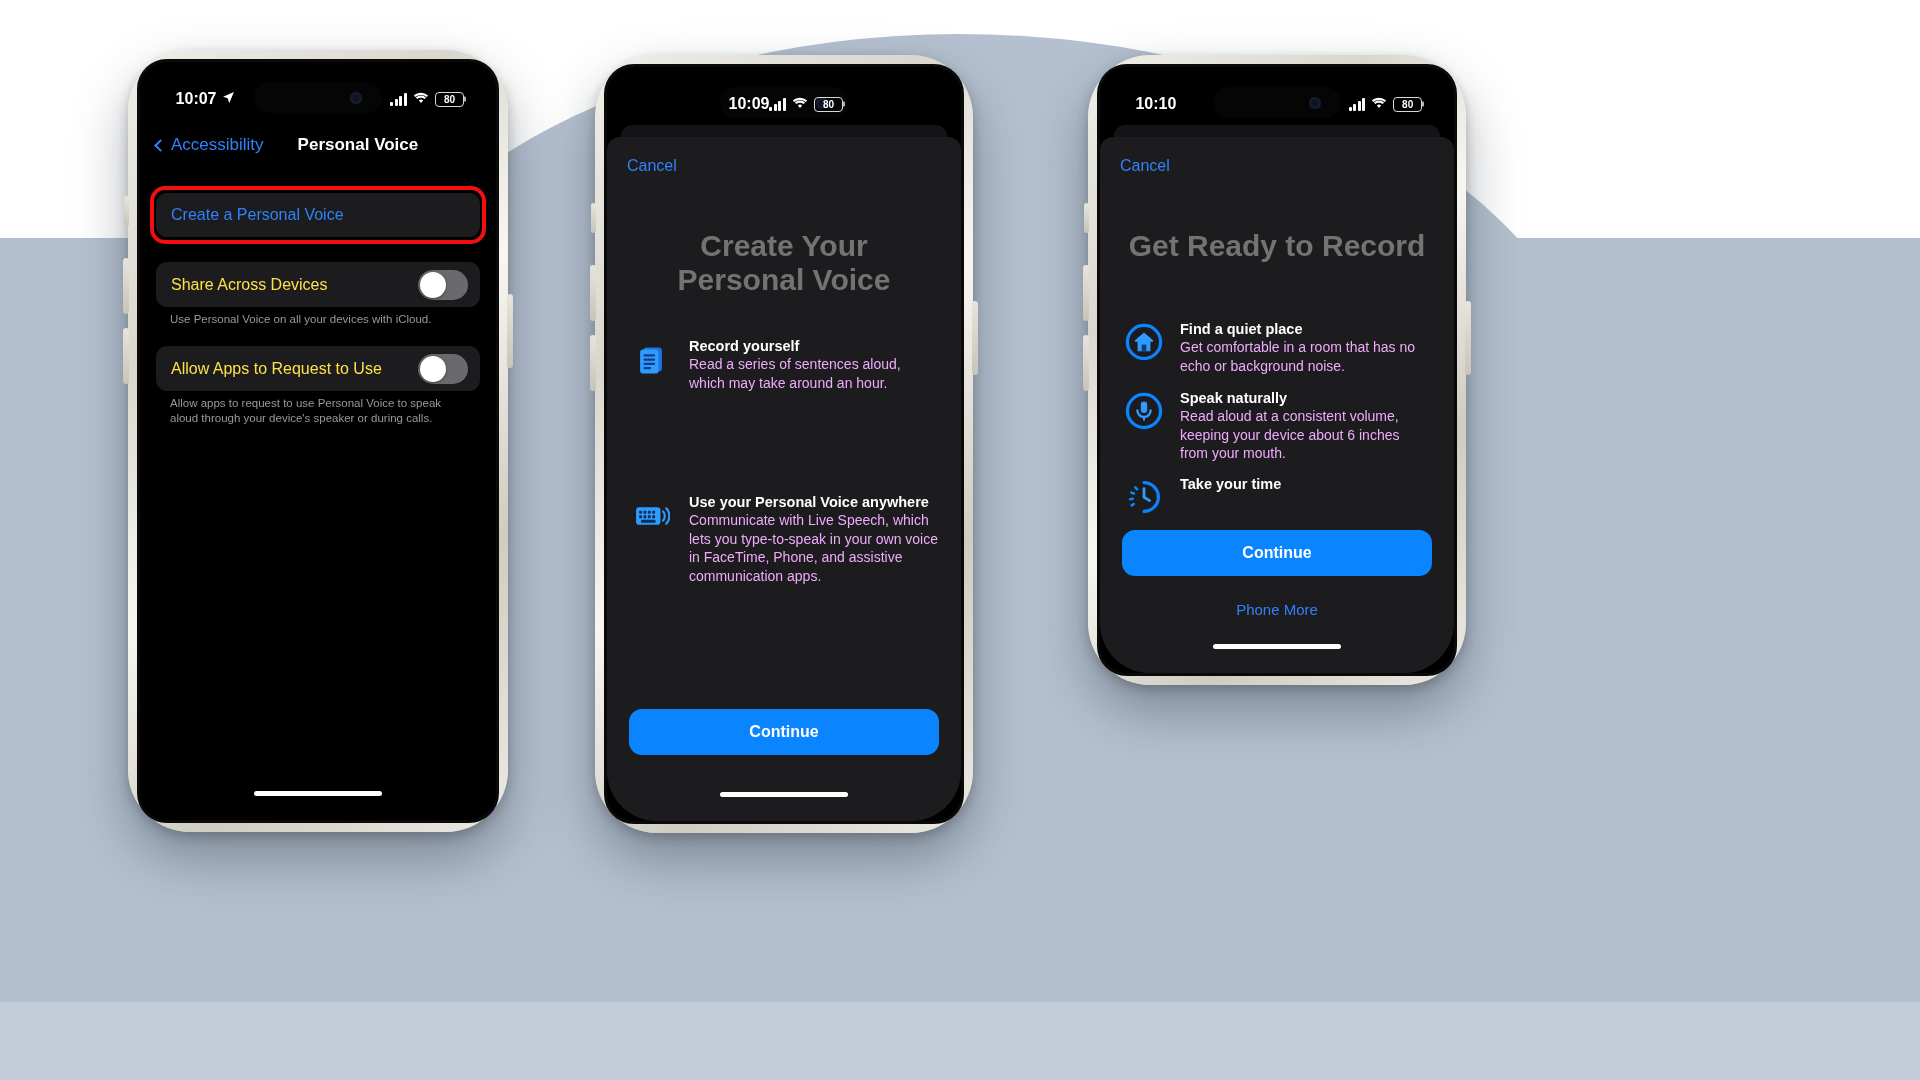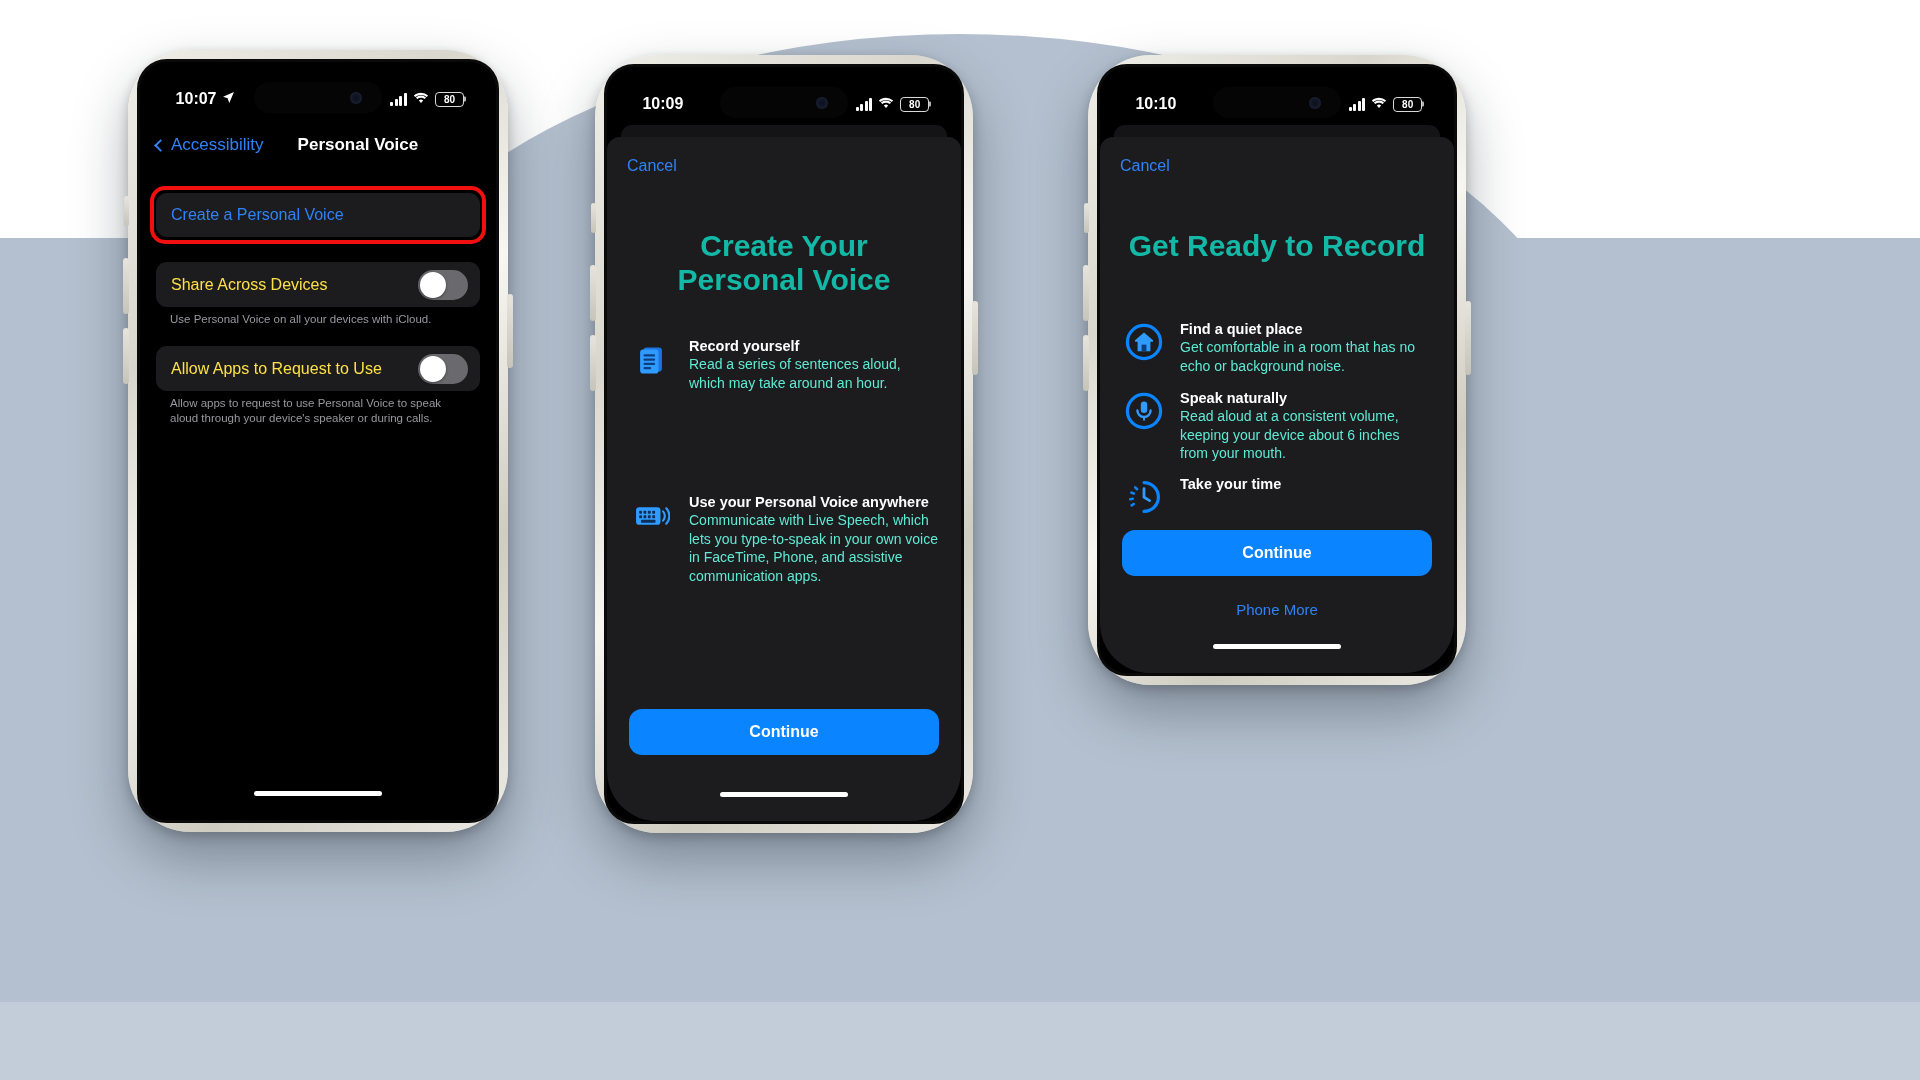--- a/index.html
+++ b/index.html
@@ -151,31 +151,31 @@
     border-top-left-radius:13px; border-top-right-radius:13px;
   }
   .sheet-peek {
     position:absolute; left:4%; right:4%;
     background:#141416;
     border-top-left-radius:11px; border-top-right-radius:11px;
   }
   .cancel { position:absolute; color:#2f82f7; cursor:pointer; }
   .sheet-title {
     position:absolute; left:0; right:0;
-    text-align:center; color:#14b8a6; font-weight:700; line-height:1.14;
+    text-align:center; color:#737373; font-weight:700; line-height:1.14;
   }
   .feature {
     position:absolute; display:flex; align-items:flex-start;
   }
   .feat-icon {
     flex:0 0 auto; display:flex; align-items:center; justify-content:center;
   }
   .feat-text { }
   .feat-title { color:#fff; font-weight:700; line-height:1.25; }
-  .feat-desc { color:#5eead4; line-height:1.32; }
+  .feat-desc { color:#f0abfc; line-height:1.32; }
 
   .cta {
     position:absolute;
     background:#0a84ff;
     border-radius:13px;
     display:flex; align-items:center; justify-content:center;
     color:#fff; font-weight:700;
     cursor:pointer;
   }
   .learn-more {
@@ -274,21 +274,21 @@
   <div class="btn-side" style="left:-5px; top:280px; width:6px; height:56px;"></div>
   <div class="btn-side" style="right:-5px; top:246px; width:6px; height:74px;"></div>
 
   <div class="phone-inner">
     <div class="screen">
 
       <div class="island" style="top:20px; width:128px; height:31px;">
         <div class="cam" style="width:12px;height:12px;"></div>
       </div>
 
-      <div class="statusbar" style="top:26px; height:22px; font-size:16px;">
+      <div class="statusbar" style="top:26px; height:22px; font-size:16px;justify-content:center;">
         <div class="sb-left">
           <span>10:09</span>
         </div>
         <div class="sb-right">
           <span class="bars">
             <i style="height:4px"></i>
               <i style="height:7px"></i>
               <i style="height:10px"></i>
               <i style="height:13px"></i>
           </span>

